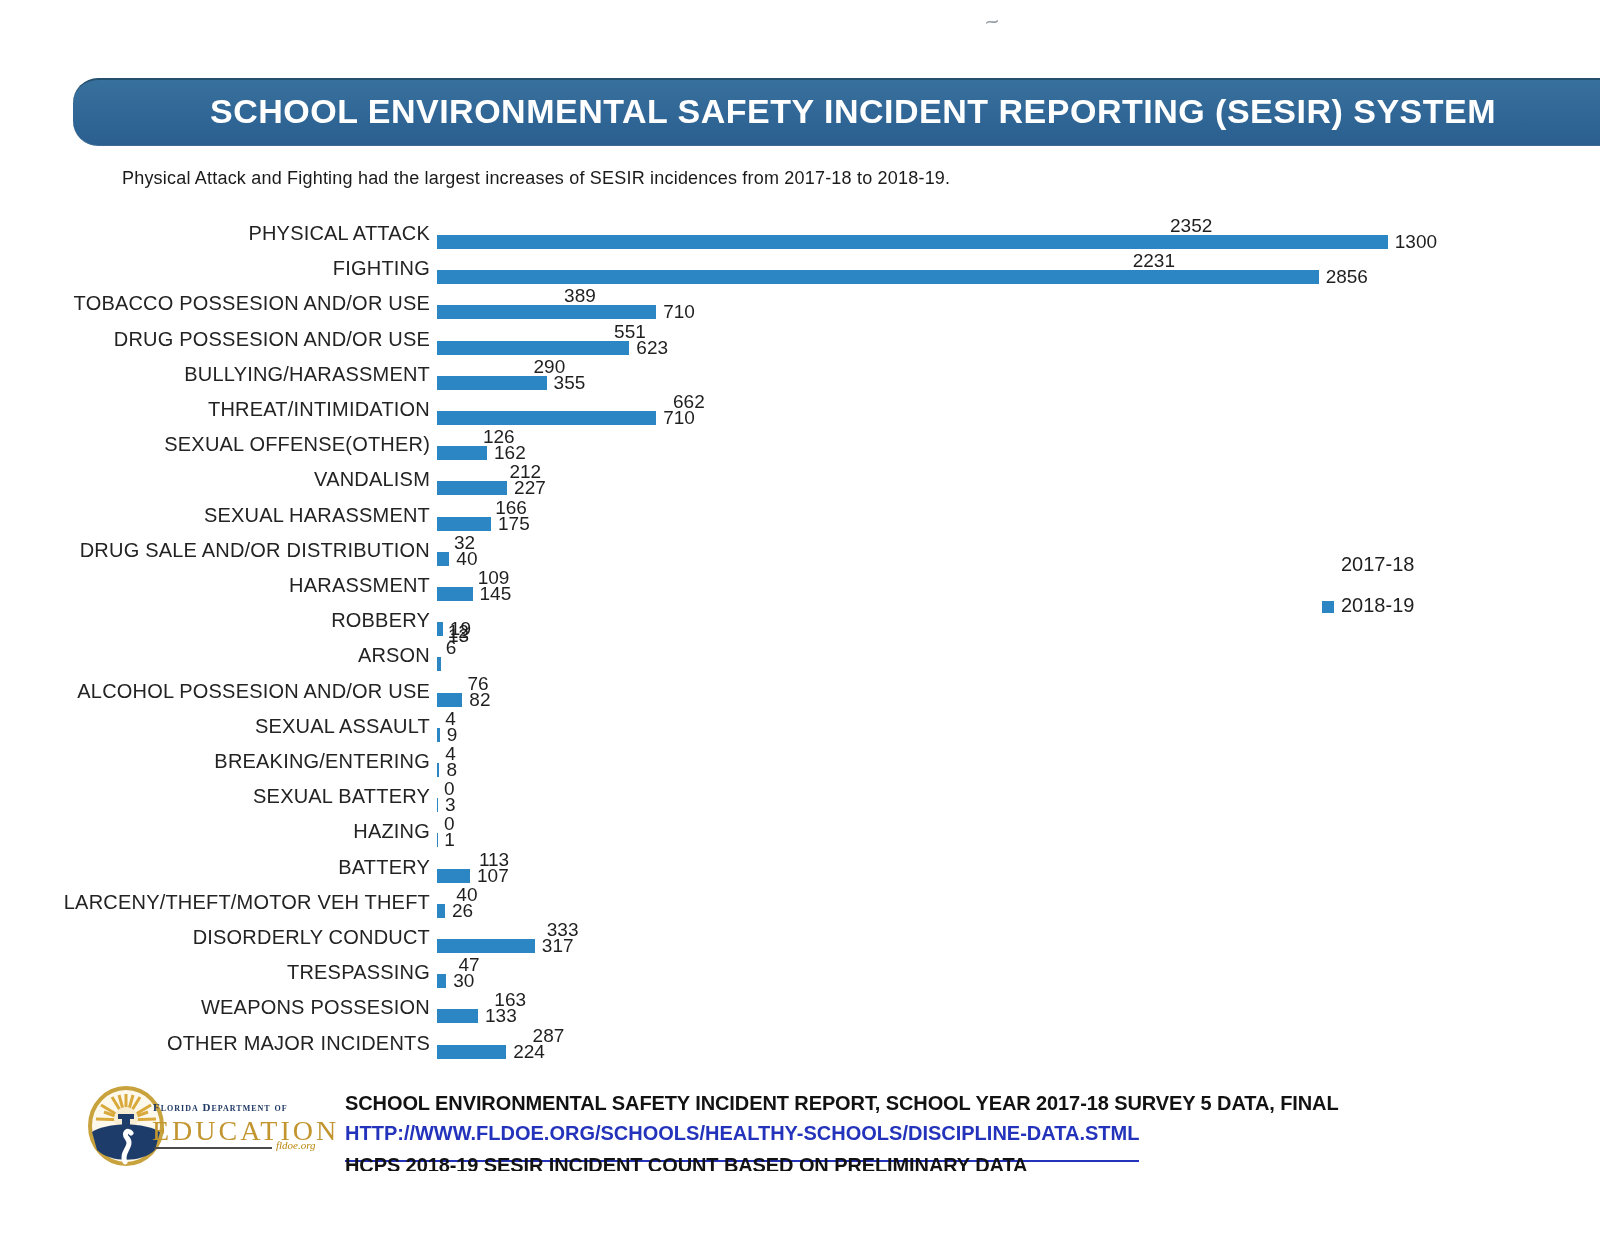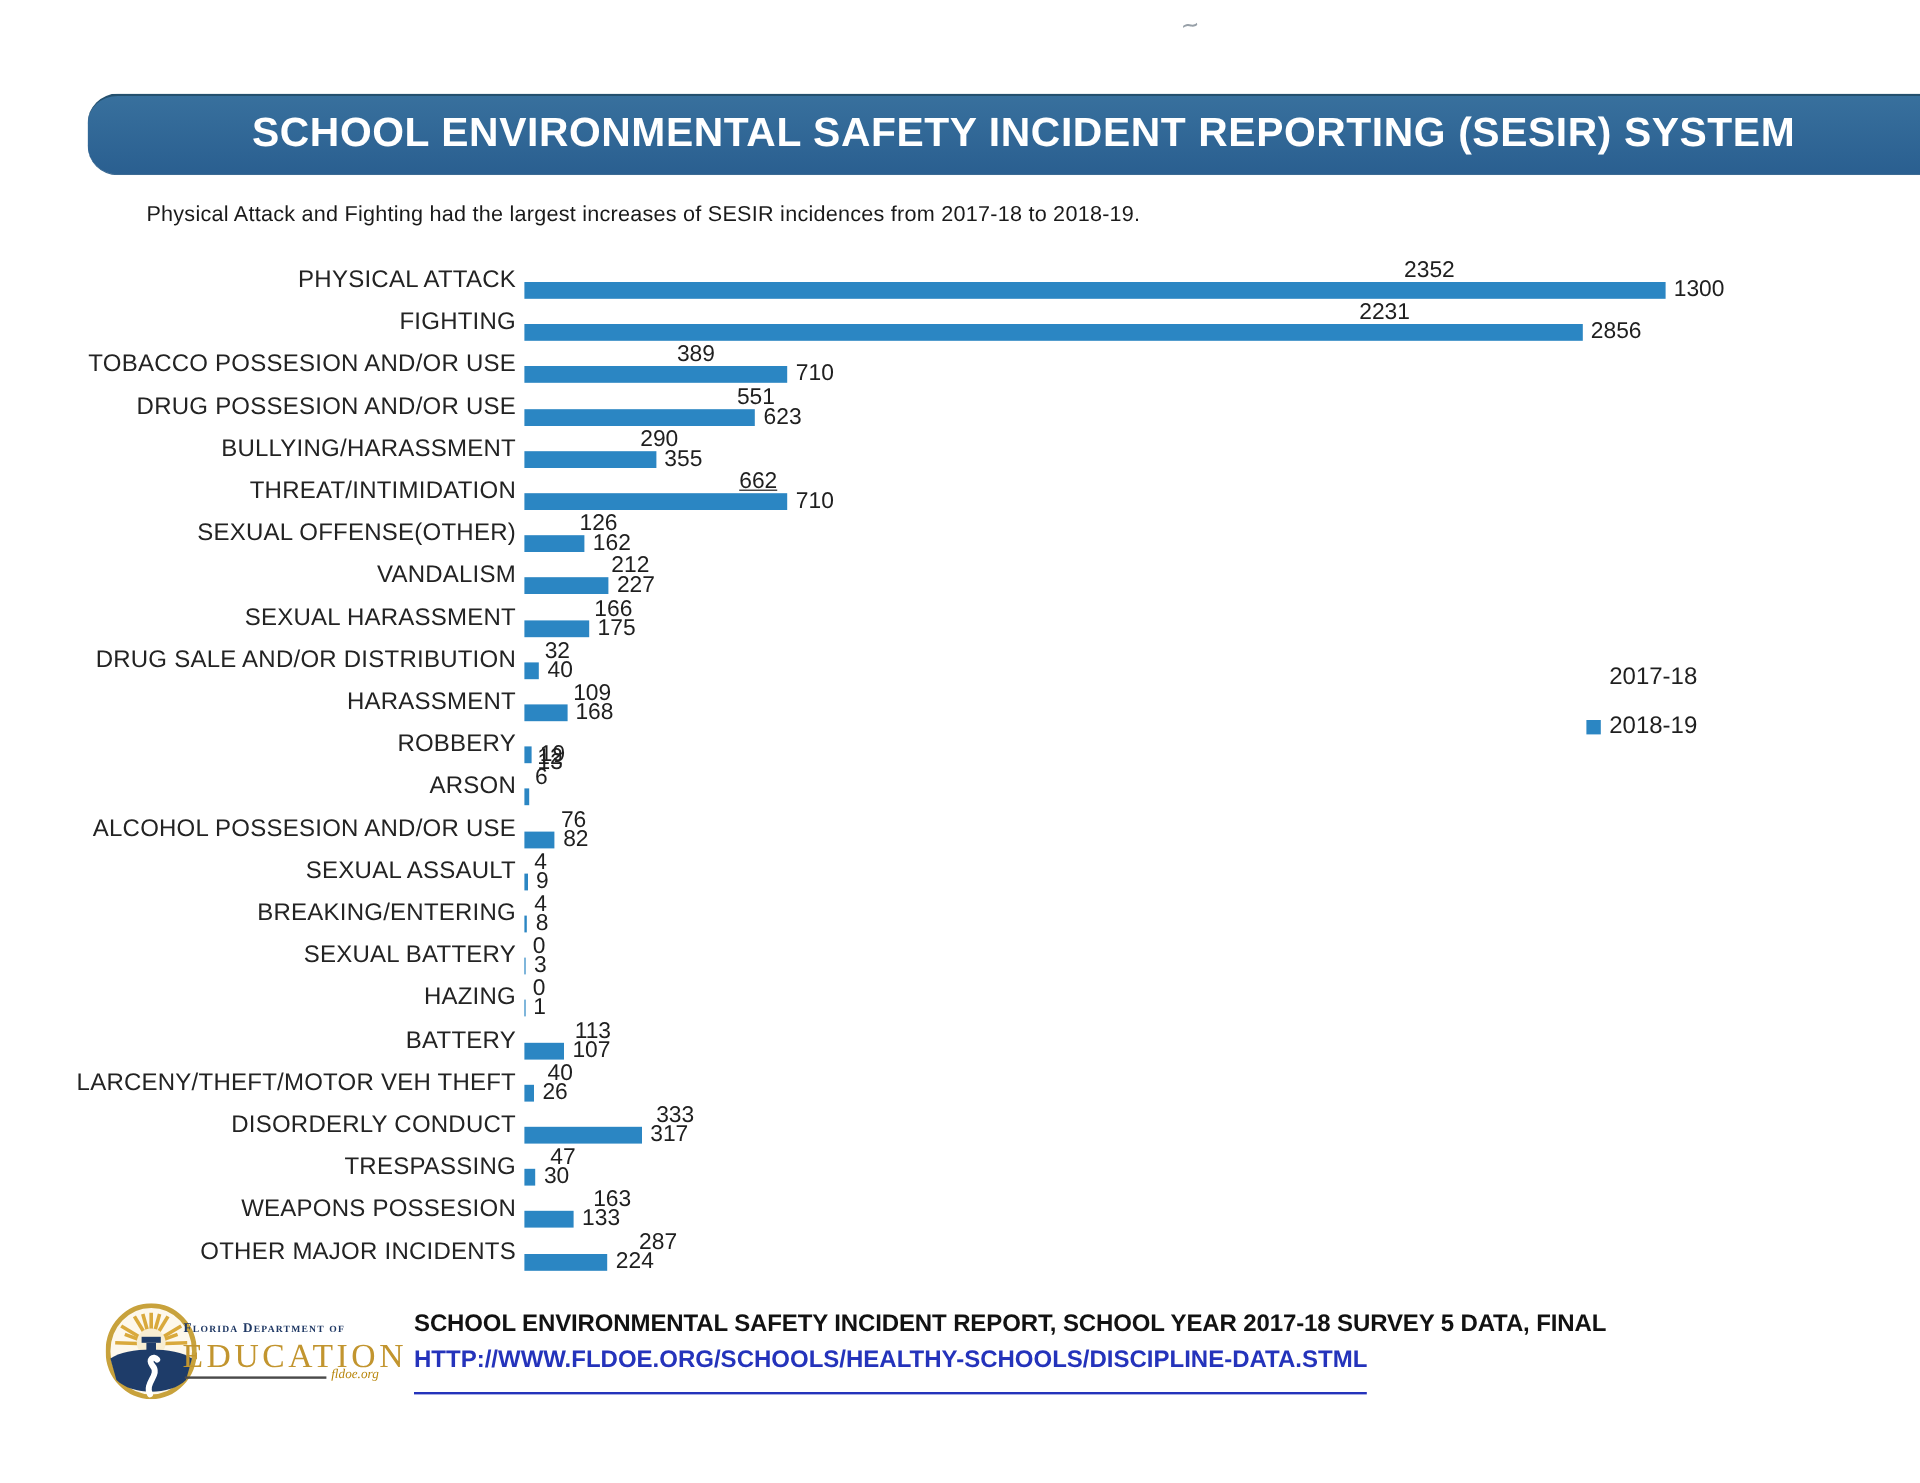--- a/index.html
+++ b/index.html
@@ -96,21 +96,21 @@
       <div class="val-label" style="left: 614.094px; top: 322.6px;">551</div>
       <div class="bar bar-cur" style="left: 437px; top: 340.6px; width: 192.32px; height: 14px; background: rgb(43, 134, 195);"></div>
       <div class="val-label" style="left: 636.32px; top: 338.6px;">623</div>
       <div class="cat-label" style="left: 0px; top: 364.8px; width: 430px;">BULLYING/HARASSMENT</div>
       <div class="bar bar-prev" style="left: 437px; top: 360.8px; width: 89.523px; height: 14px; background: rgb(255, 255, 255);"></div>
       <div class="val-label" style="left: 533.523px; top: 357.8px;">290</div>
       <div class="bar bar-cur" style="left: 437px; top: 375.8px; width: 109.588px; height: 14px; background: rgb(43, 134, 195);"></div>
       <div class="val-label" style="left: 553.588px; top: 373.8px;">355</div>
       <div class="cat-label" style="left: 0px; top: 400px; width: 430px;">THREAT/INTIMIDATION</div>
       <div class="bar bar-prev" style="left: 437px; top: 396px; width: 204.359px; height: 14px; background: rgb(255, 255, 255);"></div>
-      <div class="val-label" style="left: 616px; top: 393px; text-decoration: underline;">662</div>
+      <div class="val-label" style="left: 673px; top: 393px;">662</div>
       <div class="bar bar-cur" style="left: 437px; top: 411px; width: 219.177px; height: 14px; background: rgb(43, 134, 195);"></div>
       <div class="val-label" style="left: 663.177px; top: 409px;">710</div>
       <div class="cat-label" style="left: 0px; top: 435.2px; width: 430px;">SEXUAL OFFENSE(OTHER)</div>
       <div class="bar bar-prev" style="left: 437px; top: 431.2px; width: 38.8962px; height: 14px; background: rgb(255, 255, 255);"></div>
       <div class="val-label" style="left: 482.896px; top: 428.2px;">126</div>
       <div class="bar bar-cur" style="left: 437px; top: 446.2px; width: 50.0094px; height: 14px; background: rgb(43, 134, 195);"></div>
       <div class="val-label" style="left: 494.009px; top: 444.2px;">162</div>
       <div class="cat-label" style="left: 0px; top: 470.4px; width: 430px;">VANDALISM</div>
       <div class="bar bar-prev" style="left: 437px; top: 466.4px; width: 65.4444px; height: 14px; background: rgb(255, 255, 255);"></div>
       <div class="val-label" style="left: 509.444px; top: 463.4px;">212</div>
@@ -123,21 +123,21 @@
       <div class="val-label" style="left: 498.022px; top: 514.6px;">175</div>
       <div class="cat-label" style="left: 0px; top: 540.8px; width: 430px;">DRUG SALE AND/OR DISTRIBUTION</div>
       <div class="bar bar-prev" style="left: 437px; top: 536.8px; width: 9.8784px; height: 14px; background: rgb(255, 255, 255);"></div>
       <div class="val-label" style="left: 453.878px; top: 533.8px;">32</div>
       <div class="bar bar-cur" style="left: 437px; top: 551.8px; width: 12.348px; height: 14px; background: rgb(43, 134, 195);"></div>
       <div class="val-label" style="left: 456.348px; top: 549.8px;">40</div>
       <div class="cat-label" style="left: 0px; top: 576px; width: 430px;">HARASSMENT</div>
       <div class="bar bar-prev" style="left: 437px; top: 572px; width: 33.6483px; height: 14px; background: rgb(255, 255, 255);"></div>
       <div class="val-label" style="left: 477.648px; top: 569px;">109</div>
       <div class="bar bar-cur" style="left: 437px; top: 587px; width: 35.5005px; height: 14px; background: rgb(43, 134, 195);"></div>
-      <div class="val-label" style="left: 479.5px; top: 585px;">168</div>
+      <div class="val-label" style="left: 479.5px; top: 585px;">145</div>
       <div class="cat-label" style="left: 0px; top: 611.2px; width: 430px;">ROBBERY</div>
       <div class="bar bar-prev" style="left: 437px; top: 607.2px; width: 4.0131px; height: 14px; background: rgb(255, 255, 255);"></div>
       <div class="val-label" style="left: 448.013px; top: 604.2px; margin-top: 23px;">13</div>
       <div class="bar bar-cur" style="left: 437px; top: 622.2px; width: 5.8653px; height: 14px; background: rgb(43, 134, 195);"></div>
       <div class="val-label" style="left: 449.865px; top: 620.2px;">19</div>
       <div class="cat-label" style="left: 0px; top: 646.4px; width: 430px;">ARSON</div>
       <div class="bar bar-prev" style="left: 437px; top: 642.4px; width: 1.8522px; height: 14px; background: rgb(255, 255, 255);"></div>
       <div class="val-label" style="left: 445.852px; top: 639.4px;">6</div>
       <div class="bar bar-cur" style="left: 437px; top: 657.4px; width: 3.7044px; height: 14px; background: rgb(43, 134, 195);"></div>
       <div class="val-label" style="left: 447.704px; top: 623px;">12</div>
@@ -228,14 +228,17 @@
       <rect x="34" y="33" width="8" height="6" fill="#1e3c69"></rect>
     </svg>
     <div class="logo-top">Florida Department of</div>
     <div class="logo-name">EDUCATION</div>
     <div class="logo-rule"></div>
     <div class="logo-site">fldoe.org</div>
   </div>
 
   <div class="footer-text src-line">SCHOOL ENVIRONMENTAL SAFETY INCIDENT REPORT, SCHOOL YEAR 2017-18 SURVEY 5 DATA, FINAL</div>
   <div class="footer-text link-line">HTTP://WWW.FLDOE.ORG/SCHOOLS/HEALTHY-SCHOOLS/DISCIPLINE-DATA.STML</div>
+  <div class="footer-text note-line">
+    <span>HCPS 2018-19 SESIR INCIDENT COUNT BASED ON PRELIMINARY DATA</span>
+  </div>
 
 </div>
 
 </body></html>

